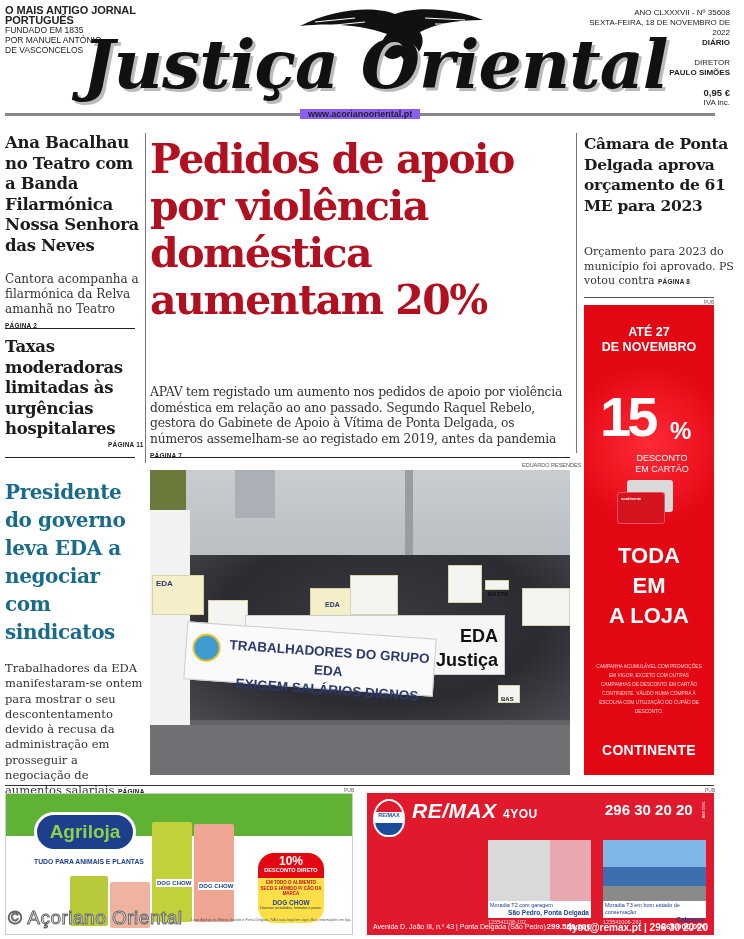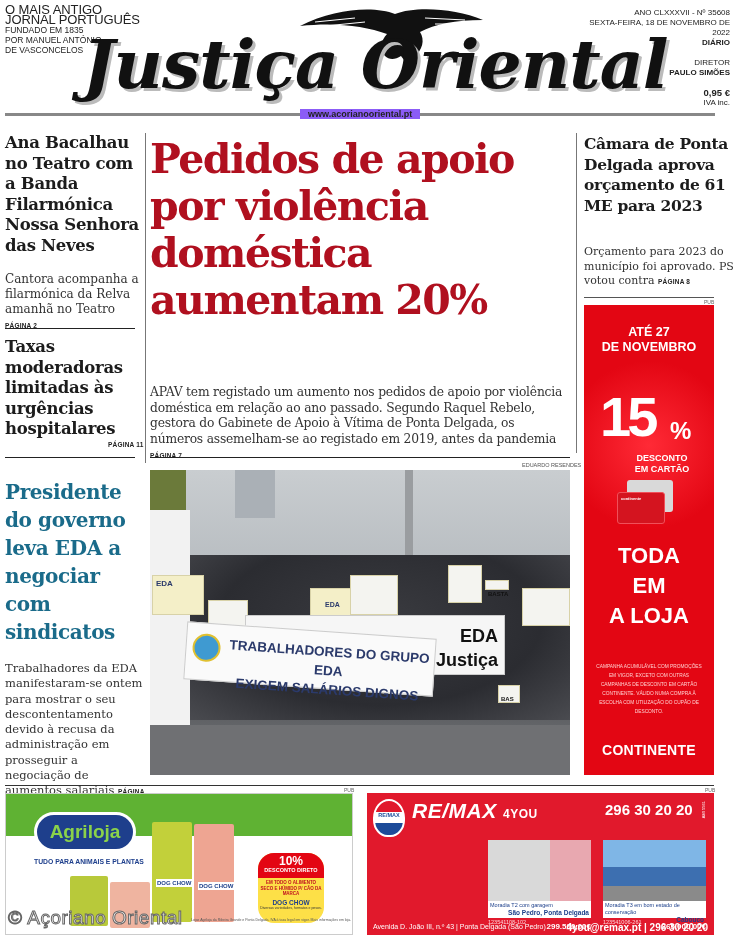--- a/index.html
+++ b/index.html
@@ -3,21 +3,21 @@
 <meta charset="utf-8">
 <style>
   * { box-sizing: border-box; margin: 0; padding: 0; }
   html, body { width: 744px; height: 939px; overflow: hidden; background: #fff; }
   body { position: relative; font-family: "DejaVu Serif", serif; color: #1a1a1a; }
 
   .abs { position: absolute; }
 
   
   .mast-left { left: 5px; top: 5px; width: 140px; font-family: "Liberation Sans", sans-serif; font-size: 8.5px; line-height: 10px; color: #222; }
-  .mast-left .b { font-weight: normal; font-size: 13px; letter-spacing: -0.1px; }
+  .mast-left .b { font-weight: bold; font-size: 11px; letter-spacing: -0.1px; }
   .logo { left: 70px; top: 20px; width: 610px; height: 80px; }
   .logo-text { position: absolute; left: 0; top: 4px; width: 610px; text-align: center; font-family: "DejaVu Serif", serif; font-weight: bold; font-size: 68px; letter-spacing: -1px; color: #111; text-shadow: 3px 3px 0 #bbb; font-style: italic; }
   .eagle { position: absolute; left: 225px; top: -14px; width: 190px; height: 60px; }
   .mast-right { right: 14px; top: 8px; width: 160px; text-align: right; font-family: "Liberation Sans", sans-serif; font-size: 8px; line-height: 10px; color: #222; }
   .mast-right .b { font-weight: bold; }
   .mast-right .gap { height: 10px; }
   .mast-right .price { font-weight: bold; font-size: 9.5px; }
 
   .rule-top { left: 5px; top: 113px; width: 710px; height: 3px; background: #888; }
   .url { left: 300px; top: 109px; padding: 0 8px; background: #8b5cf6; font-family: "Liberation Sans", sans-serif; font-size: 9px; font-weight: bold; color: #222; }
@@ -66,21 +66,21 @@
   .camara-sub { left: 584px; top: 245px; width: 160px; font-size: 11px; line-height: 14.5px; }
   .hr4 { left: 584px; top: 297px; width: 130px; background: #555; }
   .pub { font-family: "Liberation Sans", sans-serif; font-size: 5px; color: #666; }
 
   
   .cont { left: 584px; top: 305px; width: 130px; height: 470px; background: #e30613; color: #fff; font-family: "Liberation Sans", sans-serif; text-align: center; overflow: hidden; }
   .cont .ate { position: absolute; left: 0; top: 20px; width: 130px; font-weight: bold; font-size: 12.5px; line-height: 15px; }
   .cont .glow { position: absolute; left: -20px; top: 55px; width: 170px; height: 170px; border-radius: 50%; background: radial-gradient(circle, #ff2a36 0%, #e30613 70%); }
   .cont .big { position: absolute; left: 16px; top: 82px; font-weight: bold; font-size: 56px; letter-spacing: -4px; line-height: 60px; }
   .cont .pct { position: absolute; left: 86px; top: 112px; font-weight: bold; font-size: 24px; }
-  .cont .desc { position: absolute; left: 0; top: 148px; width: 156px; font-weight: bold; font-size: 9px; line-height: 11px; }
+  .cont .desc { position: absolute; left: 0; top: 148px; width: 156px; font-weight: normal; font-size: 9px; line-height: 11px; }
   .cont .card1 { position: absolute; left: 43px; top: 175px; width: 46px; height: 32px; background: #d9d9d9; border-radius: 3px; }
   .cont .card2 { position: absolute; left: 33px; top: 187px; width: 48px; height: 32px; background: #d4141f; border-radius: 3px; border: 1px solid #f0505a; }
   .cont .card2 span { position: absolute; left: 3px; top: 3px; font-size: 4px; font-weight: bold; }
   .cont .emtoda { position: absolute; left: 0; top: 236px; width: 130px; font-weight: bold; font-size: 22px; line-height: 30px; }
   .cont .fine { position: absolute; left: 10px; top: 357px; width: 110px; font-size: 4.8px; line-height: 9px; color: #ffd0d0; }
   .cont .brand { position: absolute; left: 0; top: 437px; width: 130px; font-weight: bold; font-size: 14px; letter-spacing: 0.3px; }
 
   
   .hr5 { left: 5px; top: 785px; width: 709px; height: 1px; background: #333; }
   .agri { left: 5px; top: 793px; width: 348px; height: 142px; background: #fff; border: 1px solid #ccc; overflow: hidden; font-family: "Liberation Sans", sans-serif; }

